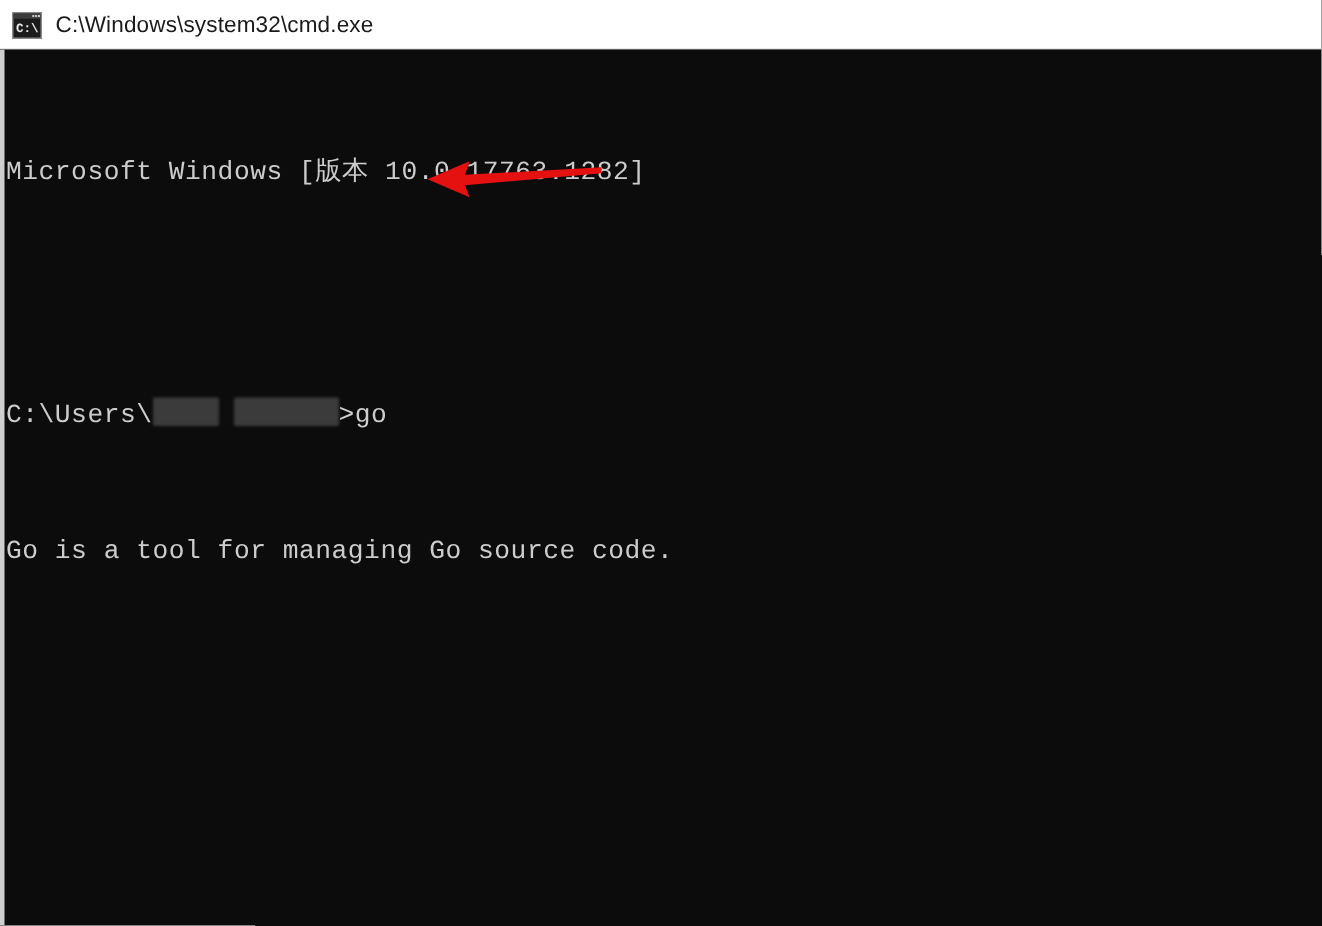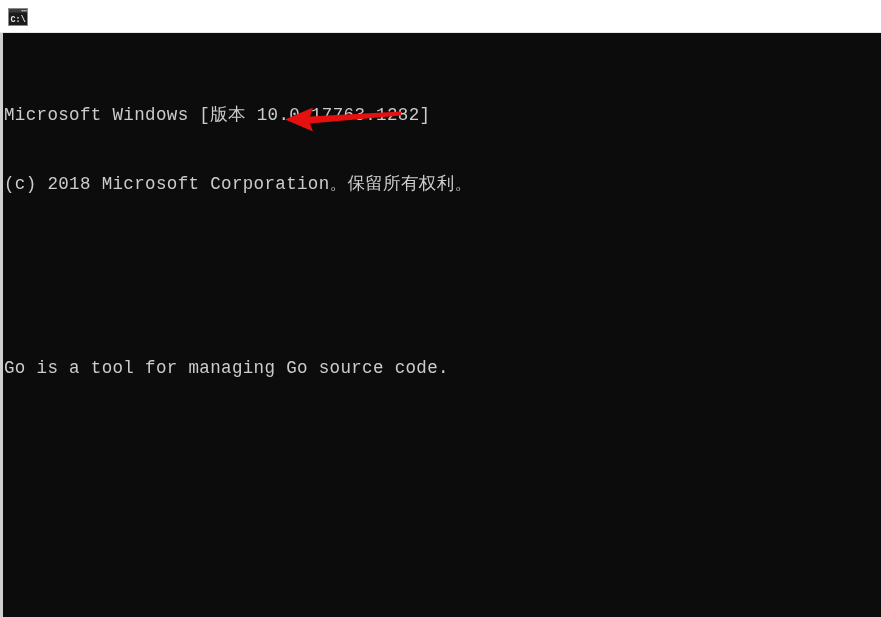--- a/index.html
+++ b/index.html
@@ -131,31 +131,32 @@
     <span id="app-icon">
       <svg width="20" height="18" viewBox="0 0 20 18" xmlns="http://www.w3.org/2000/svg">
         <rect x="0.5" y="0.5" width="19" height="17" fill="#1b1b1b" stroke="#8a8a8a" stroke-width="1"></rect>
         <rect x="1" y="1" width="18" height="3.5" fill="#3c3c3c"></rect>
         <rect x="13.5" y="2" width="1.4" height="1.4" fill="#c8c8c8"></rect>
         <rect x="15.4" y="2" width="1.4" height="1.4" fill="#c8c8c8"></rect>
         <rect x="17.3" y="2" width="1.4" height="1.4" fill="#c8c8c8"></rect>
         <text x="2.6" y="13.6" font-family="'Liberation Mono', monospace" font-size="8.4" font-weight="bold" fill="#e9e9e9">C:\</text>
       </svg>
     </span>
+    <span id="titlebar-text">C:\Windows\system32\cmd.exe</span>
   </div>
 
   <div id="console">
     <div id="left-border"></div>
 
     <div id="screen-text">
 
       <div class="line">Microsoft Windows [版本 10.0.17763.1282]</div>
-      <div class="line">(c) 2018 Microsoft Corporation。保留所有权利。</div>
       <div class="line"> </div>
 
+      <div class="line"><span>C:\Users\</span><span class="redact r1"></span><span class="redact r2"></span><span>&gt;</span><span>go</span></div>
 
       <div class="line">Go is a tool for managing Go source code.</div>
       <div class="line"> </div>
 
       
       
       
 
       
       

